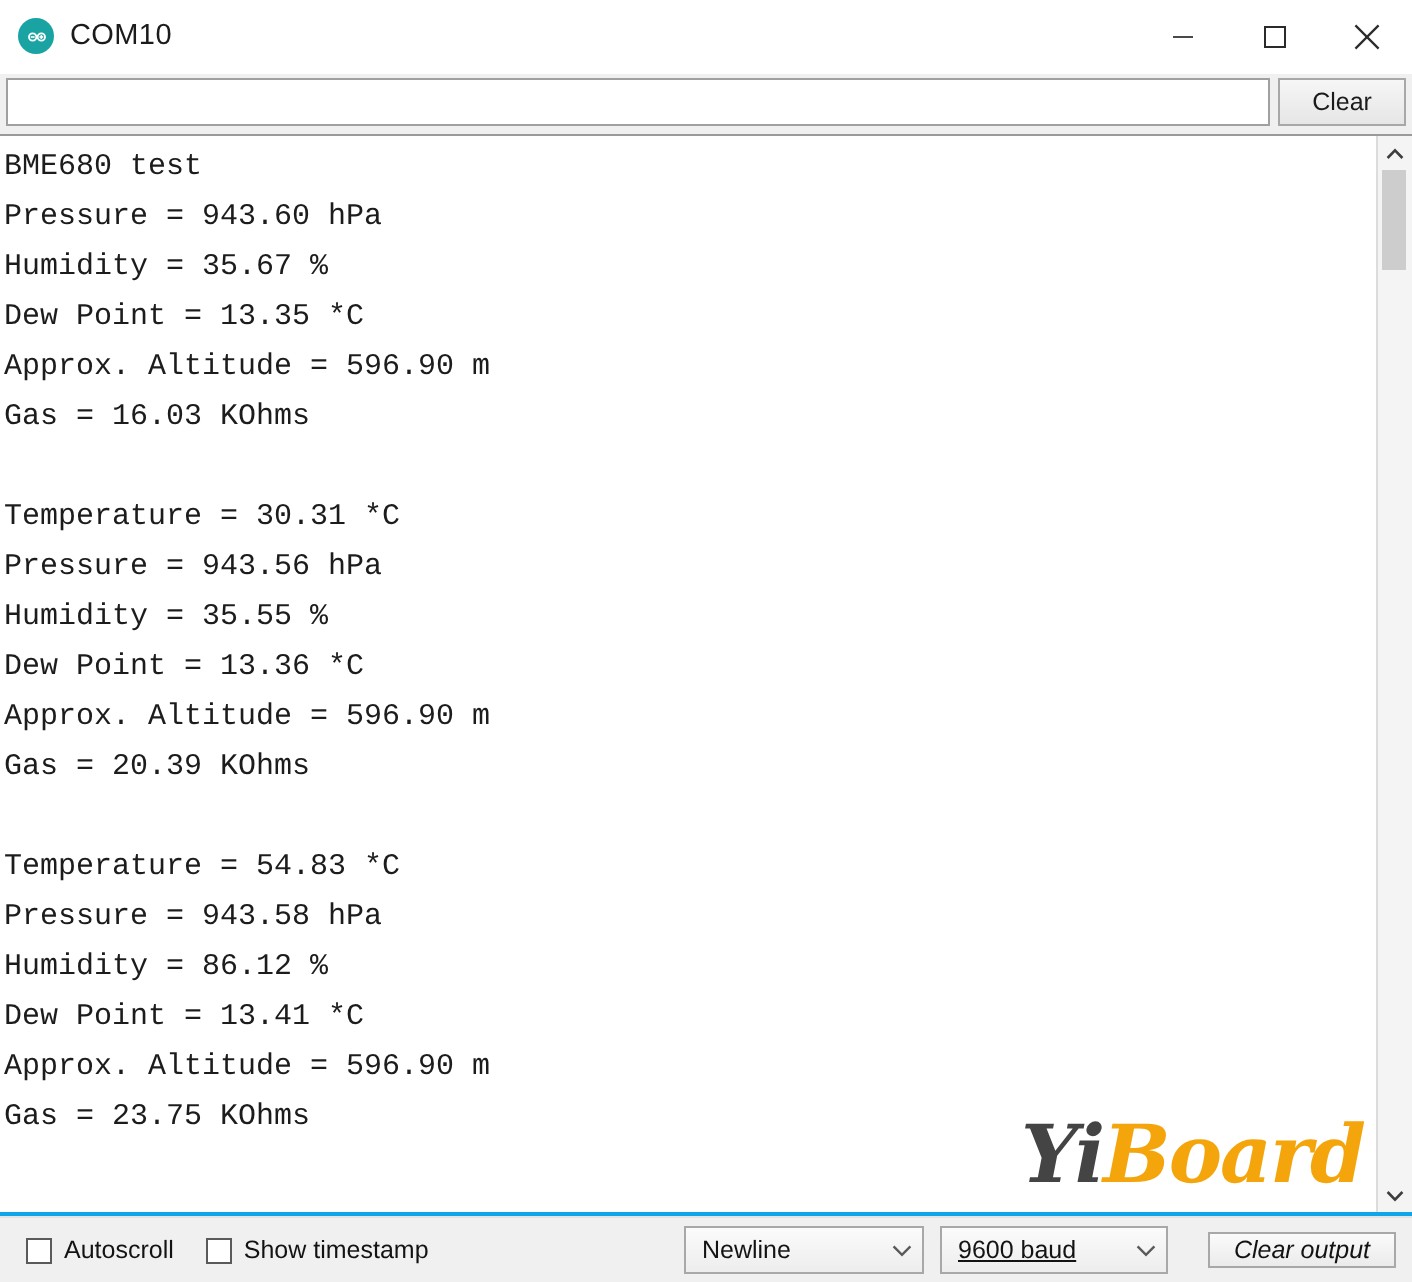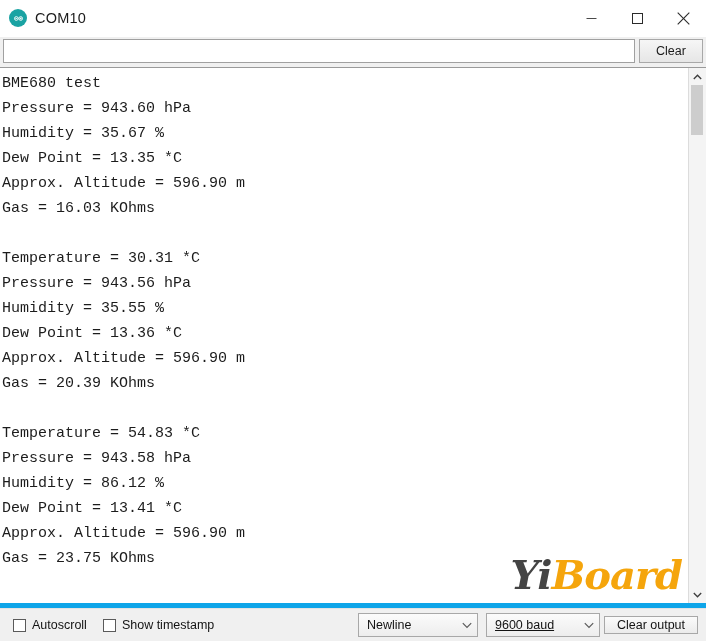--- a/index.html
+++ b/index.html
@@ -107,21 +107,21 @@
     cursor: default;
   }
 
   
   .console-wrap {
     flex: 1;
     position: relative;
     display: flex;
     background: #ffffff;
     border-top: 1px solid #9a9a9a;
-    border-bottom: 5px solid #0ea5e9;
+    border-bottom: 2px solid #0ea5e9;
     overflow: hidden;
     gap: 40px;
   }
   .console {
     flex: 1;
     background: #ffffff;
     overflow: hidden;
     padding: 3px 0 0 2px;
     box-sizing: border-box;
   }
@@ -248,23 +248,24 @@
     width: 94px;
     height: 18px;
     background: linear-gradient(#fbfbfb, #ebebeb);
     border: 1px solid #a8a8a8;
     box-sizing: border-box;
     display: flex;
     align-items: center;
     justify-content: center;
     font-size: 12.5px;
     color: #131313;
-    margin-left: 4px;
+    margin-left: 20px;
     margin-right: 4px;
     cursor: default;
+    font-style: italic;
   }
 </style>
 </head>
 <body>
 
 <div id="app">
 
   <div class="titlebar">
     <div class="app-icon">
       <svg width="13" height="13" viewBox="0 0 24 24">

